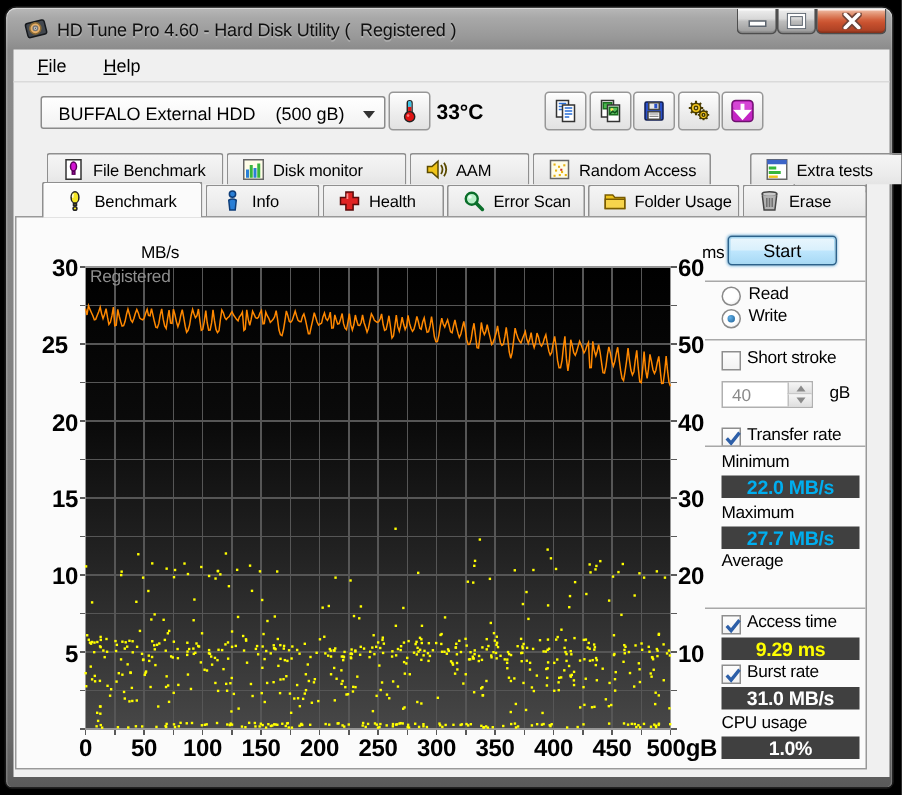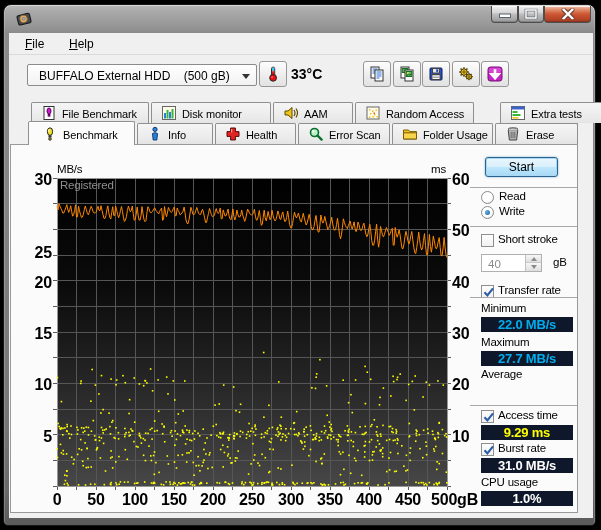--- a/index.html
+++ b/index.html
@@ -63,41 +63,41 @@
     box-shadow:inset 0 1px 0 #fff; }
   .tab.active .ticon { left:13px; top:4px; }
   .tab.active .tlabel { left:34px; top:7px; }
 
   
   #page { position:absolute; left:1px; top:111px; width:568px; height:369px;
     background:#fbfbfb; border:1px solid #999; }
 
   
   .axlab { position:absolute; font-size:16px; font-weight:bold; letter-spacing:-0.2px; color:#000; }
-  .axlab.title { font-weight:normal; font-size:11.5px; }
+  .axlab.title { font-weight:normal; font-size:11.5px;margin-left:37px; }
   #chart-svg { position:absolute; left:40px; top:27px; }
   #registered { position:absolute; left:49px; top:34px; font-size:11.5px; letter-spacing:-0.2px; color:#8f8f8f; }
 
   
   #start-btn { position:absolute; left:474px; top:12px; width:73px; height:20px;
     border:1px solid #2c628b; border-radius:3px;
     background:linear-gradient(180deg,#eaf6fd 0%,#d9f0fc 48%,#bee6fd 52%,#a7d9f5 100%);
     box-shadow:inset 0 0 0 1px #a9d9f2, 0 0 2px rgba(61,149,205,.8);
     font-size:12px; color:#000; text-align:center; line-height:18px; }
   .psep { position:absolute; left:459px; width:107px; height:1px; background:#a8a8a8; }
   .plabel { position:absolute; font-size:11.5px; letter-spacing:-0.2px; color:#000; white-space:nowrap; }
   .radio { position:absolute; width:13px; height:13px; border-radius:50%;
     border:1px solid #8a8a8a; background:radial-gradient(circle at 40% 35%, #fff 55%, #ddd); }
   .radio .dot { position:absolute; left:3px; top:3px; width:5px; height:5px; border-radius:50%;
     background:radial-gradient(circle at 35% 35%, #62b1e8, #1b5d94); display:none; }
   .radio.sel .dot { display:block; }
   .cbox { position:absolute; width:13px; height:13px; border:1px solid #8e8e8e;
     background:linear-gradient(180deg,#fdfdfd,#f2f2f2); }
   .cbox svg { position:absolute; left:-1px; top:-2px; }
-  .vbox { position:absolute; left:470px; width:92px; height:15px; background:#0f172a;
+  .vbox { position:absolute; left:470px; width:92px; height:15px; background:#404040;
     font-size:13px; font-weight:bold; letter-spacing:-0.2px; text-align:center; line-height:15px; }
   #spinbox { position:absolute; left:470px; top:109px; width:61px; height:18px; background:#fff;
     border:1px solid #b0b0b0; }
   #spin-value { position:absolute; left:6px; top:2.5px; font-size:11.5px; color:#8a8a8a; }
   .spinbtn { position:absolute; right:0; width:16px; height:8px; border-left:1px solid #c0c0c0;
     background:linear-gradient(180deg,#f6f6f6,#dfdfdf); }
   #spin-up { top:0; border-bottom:1px solid #c9c9c9; }
   #spin-down { bottom:0; }
   .spinbtn i { position:absolute; left:5px; width:0; height:0;
     border-left:3px solid transparent; border-right:3px solid transparent; }
@@ -109,20 +109,21 @@
 
 <div id="stage">
   <div id="win">
     <div id="titlebar">
       <span id="title-icon"><svg width="18" height="16" viewBox="0 0 16 16">
             <rect x="1.6" y="3.4" width="12.8" height="9.6" rx="1.5" transform="rotate(-14 8 8)" fill="#43484f" stroke="#15181c"></rect>
             <circle cx="7.6" cy="7.8" r="3.7" transform="rotate(-14 8 8)" fill="#e8b06a" stroke="#8a6a34"></circle>
             <circle cx="7.6" cy="7.8" r="1.5" fill="#d8d8d8" stroke="#777"></circle>
             <circle cx="7.6" cy="7.8" r="0.5" fill="#555"></circle>
           </svg></span>
+      <span id="title-text">HD Tune Pro 4.60 - Hard Disk Utility (  Registered )</span>
       <div id="btn-min" class="winbtn">
         <svg width="13" height="9">
           <rect x="1" y="4.5" width="11" height="3.5" fill="#fff" stroke="#5c646e" stroke-width="1"></rect>
         </svg>
       </div>
       <div id="btn-max" class="winbtn">
         <svg width="14" height="11">
           <rect x="2" y="1.5" width="10" height="8" fill="none" stroke="#5c646e" stroke-width="2.8"></rect>
           <rect x="2" y="1.5" width="10" height="8" fill="none" stroke="#fff" stroke-width="1.5"></rect>
         </svg>
@@ -308,21 +309,21 @@
             <span class="tlabel">Erase</span>
           </div>
         </div>
 
       <div id="page">
         <div id="chart">
           <div class="axlab title" id="ylab-left" style="left: 46px; top: 18px;">MB/s</div>
           <div class="axlab title" id="ylab-right" style="left: 420px; top: 18px;">ms</div>
           <div id="axis-labels">
               <div class="axlab" style="left:10px; width:31px; top:26px; text-align:right;">30</div>
-              <div class="axlab" style="left:10px; width:31px; top:77.33333333333334px; text-align:right;margin-top:22px;">25</div>
+              <div class="axlab" style="left:10px; width:31px; top:77.33333333333334px; text-align:center;">25</div>
               <div class="axlab" style="left:10px; width:31px; top:128.66666666666669px; text-align:right;">20</div>
               <div class="axlab" style="left:10px; width:31px; top:180px; text-align:right;">15</div>
               <div class="axlab" style="left:10px; width:31px; top:231.33333333333334px; text-align:right;">10</div>
               <div class="axlab" style="left:10px; width:31px; top:282.6666666666667px; text-align:right;">5</div>
               <div class="axlab" style="left:441px; top:26px;">60</div>
               <div class="axlab" style="left:441px; top:77.33333333333334px;">50</div>
               <div class="axlab" style="left:441px; top:128.66666666666669px;">40</div>
               <div class="axlab" style="left:441px; top:180px;">30</div>
               <div class="axlab" style="left:441px; top:231.33333333333334px;">20</div>
               <div class="axlab" style="left:441px; top:282.6666666666667px;">10</div>

